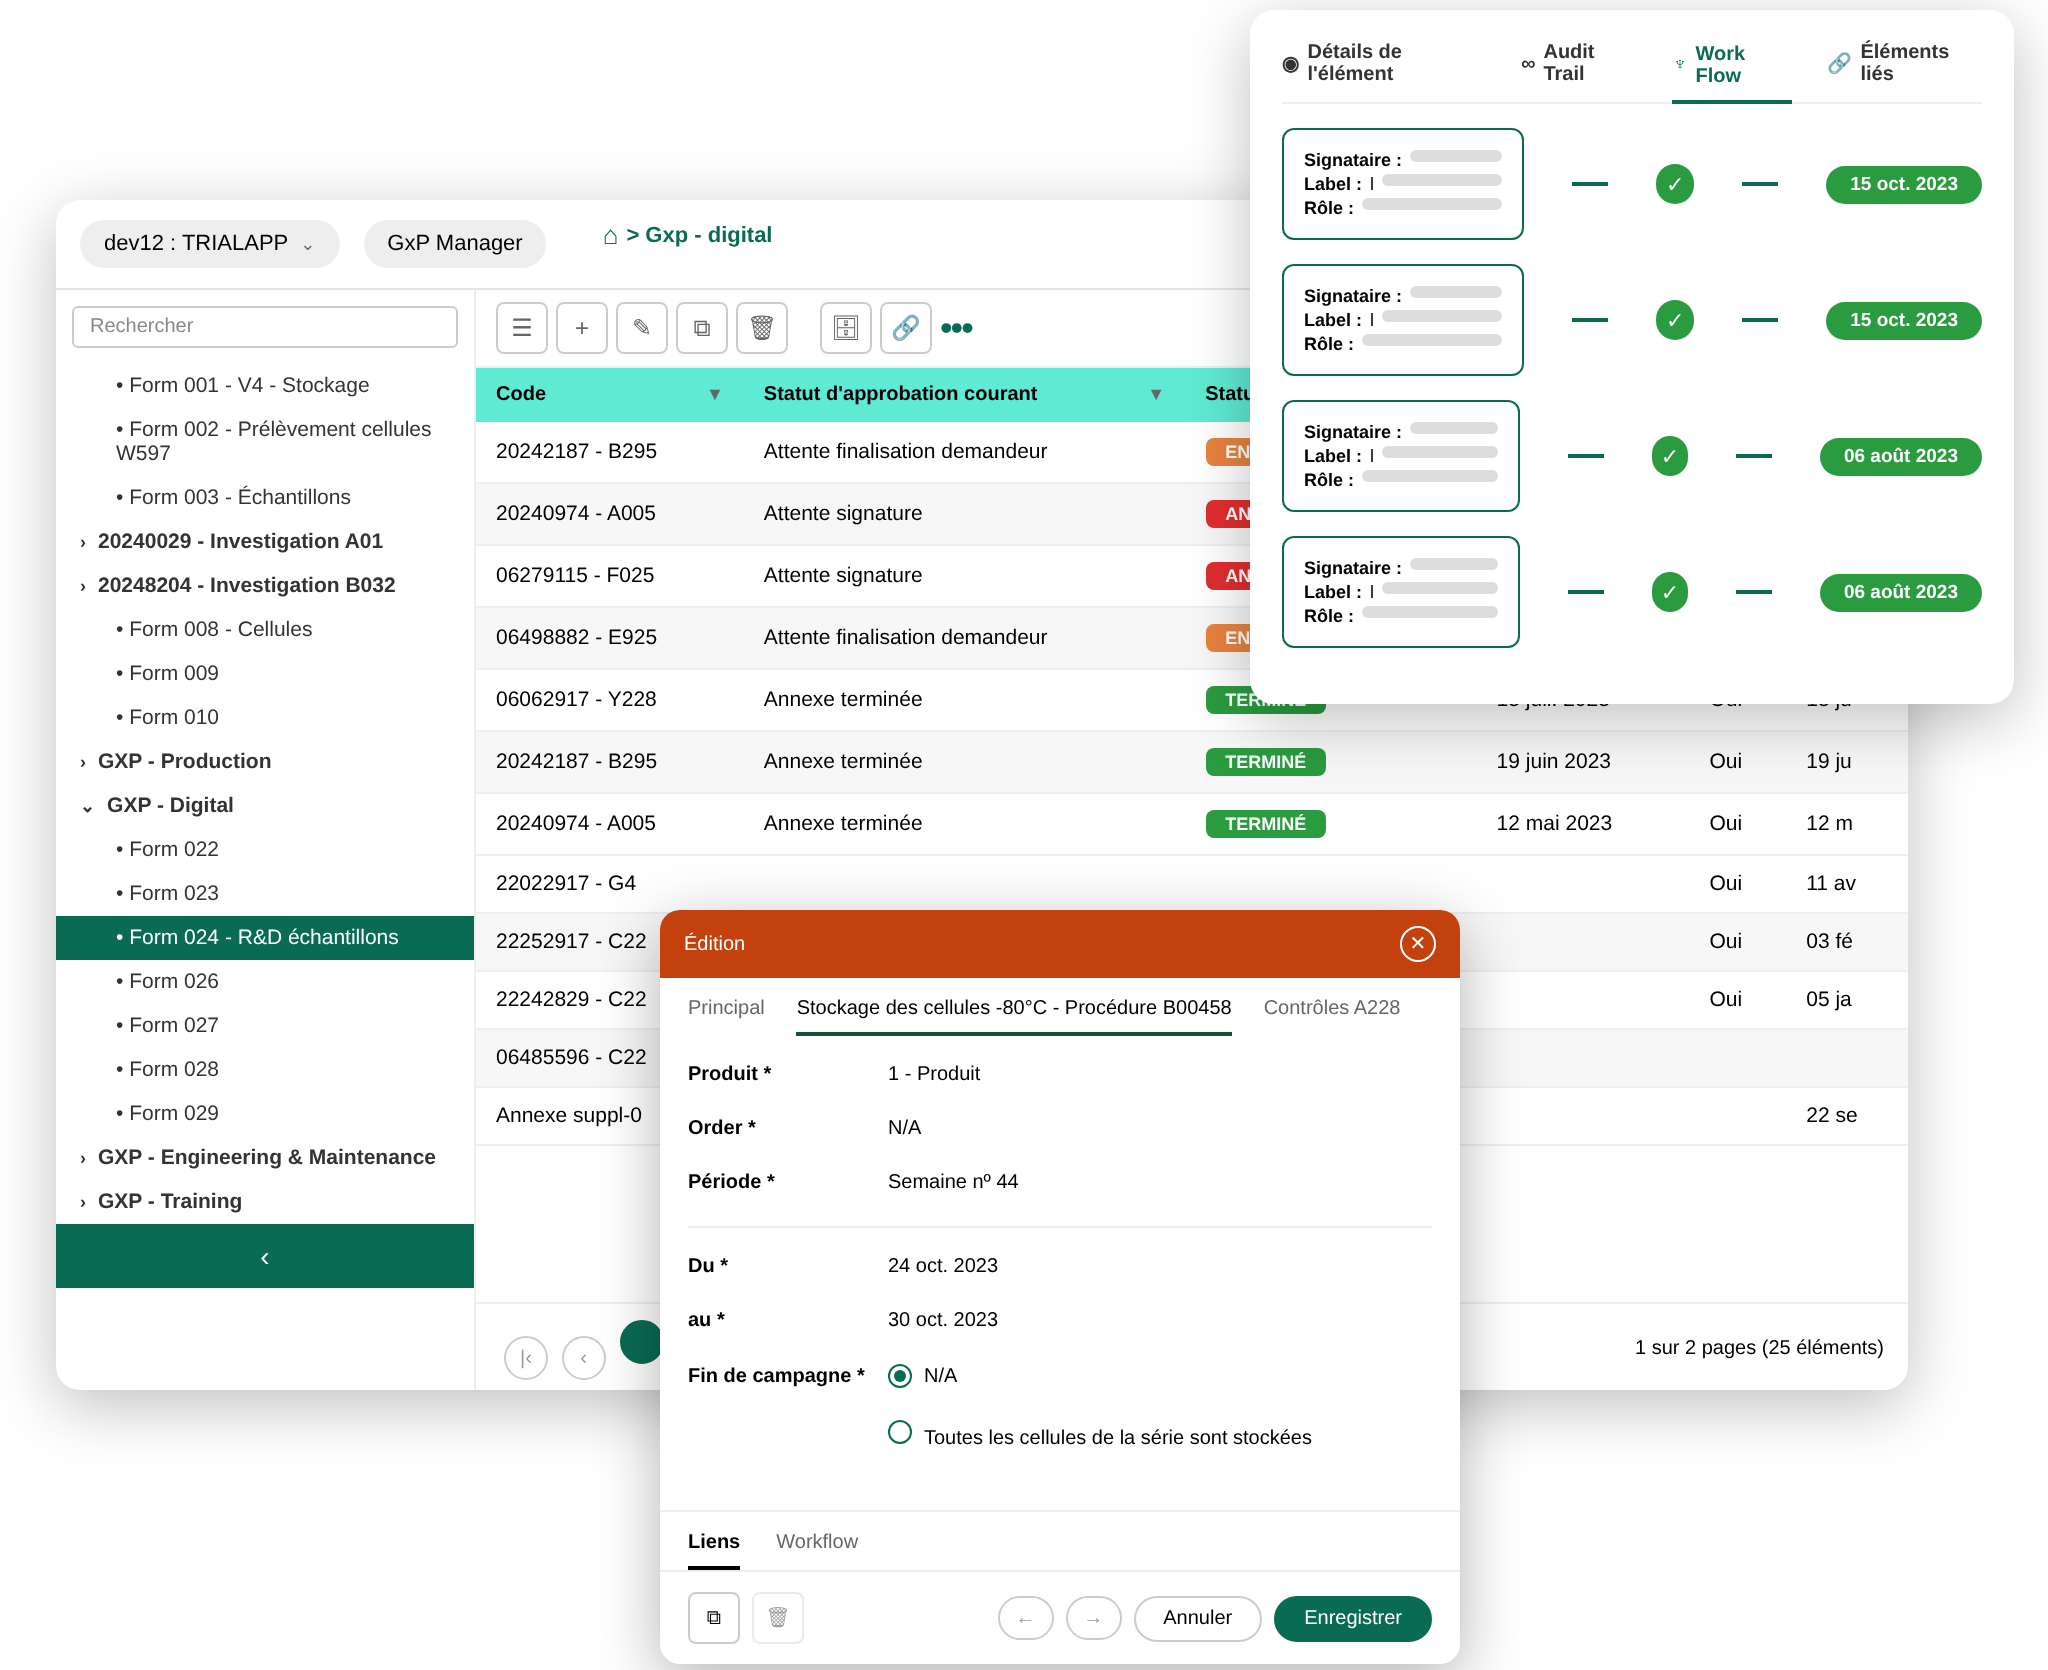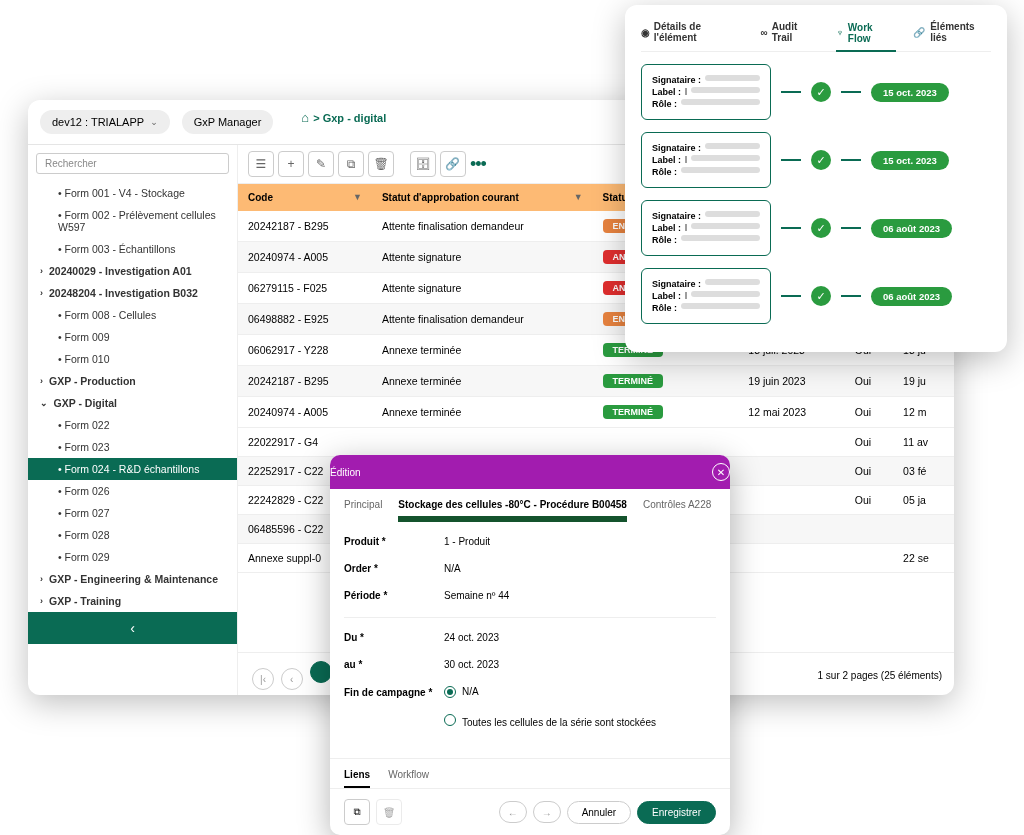--- a/index.html
+++ b/index.html
@@ -21,53 +21,53 @@
 .tree-item.active{background:#0a6b54;color:#fff}
 .collapse-btn{background:#0a6b54;color:#fff;text-align:center;padding:8px;font-size:14px}
 
 .content{flex:1;display:flex;flex-direction:column}
 .toolbar{display:flex;align-items:center;gap:4px;padding:6px 10px;border-bottom:1px solid #eee}
 .tb-btn{width:26px;height:26px;border:1px solid #ccc;border-radius:4px;display:flex;align-items:center;justify-content:center;font-size:12px;color:#666;background:#fff}
 .dots{color:#0a6b54;font-size:18px;letter-spacing:-1px}
 
 .table-wrap{flex:1;overflow:auto;font-size:10.5px}
 table{width:100%;border-collapse:collapse}
-th{background:#fdba74;padding:8px 10px;text-align:left;font-weight:bold;position:sticky;top:0;font-size:10px}
+th{background:#5eead4;padding:8px 10px;text-align:left;font-weight:bold;position:sticky;top:0;font-size:10px}
 th .filt{float:right;color:#666;font-size:9px}
 td{padding:8px 10px;border-bottom:1px solid #eee}
 tr.alt{background:#f7f7f7}
 .badge{padding:2px 10px;border-radius:4px;color:#fff;font-size:9px;font-weight:bold;display:inline-block}
 .b-orange{background:#e8833f}
 .b-red{background:#e02e2e}
 .b-green{background:#2a9b3f}
 
 .footer{display:flex;justify-content:space-between;align-items:center;padding:8px 12px;border-top:1px solid #eee;font-size:10px}
 .pg-btn{width:22px;height:22px;border:1px solid #ccc;border-radius:11px;display:inline-flex;align-items:center;justify-content:center;color:#999;margin:0 2px}
 .pg-btn.active{background:#0a6b54;color:#fff;border-color:#0a6b54}
 
 
 .wf-card{position:absolute;left:625px;top:5px;width:382px;background:#fff;border-radius:12px;box-shadow:0 8px 32px rgba(0,0,0,.25);padding:16px;font-size:10px}
 .wf-tabs{display:flex;gap:18px;border-bottom:1px solid #eee;padding-bottom:8px;margin-bottom:12px}
 .wf-tab{color:#333;font-weight:bold;display:flex;align-items:center;gap:4px;font-size:10px}
 .wf-tab.active{color:#0a6b54;border-bottom:2px solid #0a6b54;padding-bottom:6px;margin-bottom:-9px}
-.wf-row{display:flex;align-items:center;gap:10px;margin-bottom:12px}
+.wf-row{display:flex;align-items:center;gap:24px;margin-bottom:12px}
 .wf-box{border:1px solid #0a6b54;border-radius:6px;padding:8px 10px;width:130px}
 .wf-box div{display:flex;gap:4px;margin:2px 0;font-size:9px}
 .wf-bar{flex:1;height:6px;background:#ddd;border-radius:3px}
 .wf-line{width:20px;height:2px;background:#0a6b54}
 .wf-check{width:20px;height:20px;border-radius:10px;background:#2a9b3f;color:#fff;display:flex;align-items:center;justify-content:center;font-size:11px}
 .wf-date{background:#2a9b3f;color:#fff;padding:4px 12px;border-radius:10px;font-size:9.5px;font-weight:bold;white-space:nowrap}
 
 
 .modal{position:absolute;left:330px;top:455px;width:400px;background:#fff;border-radius:10px;box-shadow:0 8px 32px rgba(0,0,0,.3);font-size:10px;overflow:hidden}
-.modal-hdr{background:#a21caf;color:#fff;padding:8px 0;display:flex;justify-content:space-between;align-items:center}
+.modal-hdr{background:#c2410c;color:#fff;padding:8px 12px;display:flex;justify-content:space-between;align-items:center}
 .modal-close{width:18px;height:18px;border:1px solid #fff;border-radius:9px;display:flex;align-items:center;justify-content:center;font-size:10px}
 .modal-tabs{display:flex;gap:16px;padding:10px 14px 0;font-size:10px}
 .m-tab{color:#666;padding-bottom:6px}
-.m-tab.active{color:#000;border-bottom:6px solid #14532d;font-weight:bold}
+.m-tab.active{color:#000;border-bottom:2px solid #14532d;font-weight:normal}
 .modal-body{padding:14px}
 .fld{display:flex;align-items:center;margin-bottom:16px}
 .fld label{width:100px;font-weight:bold;font-size:10px}
 .fld .val{flex:1}
 .radio{width:12px;height:12px;border:1px solid #0a6b54;border-radius:6px;display:inline-flex;align-items:center;justify-content:center;margin-right:6px}
 .radio.on::after{content:'';width:6px;height:6px;background:#0a6b54;border-radius:3px}
 .sub-tabs{display:flex;gap:18px;border-top:1px solid #eee;padding:10px 14px 0;font-size:10px}
 .s-tab{padding-bottom:6px;color:#666}
 .s-tab.active{color:#000;border-bottom:2px solid #000;font-weight:bold}
 .modal-ftr{display:flex;justify-content:space-between;align-items:center;padding:10px 14px;border-top:1px solid #eee}

